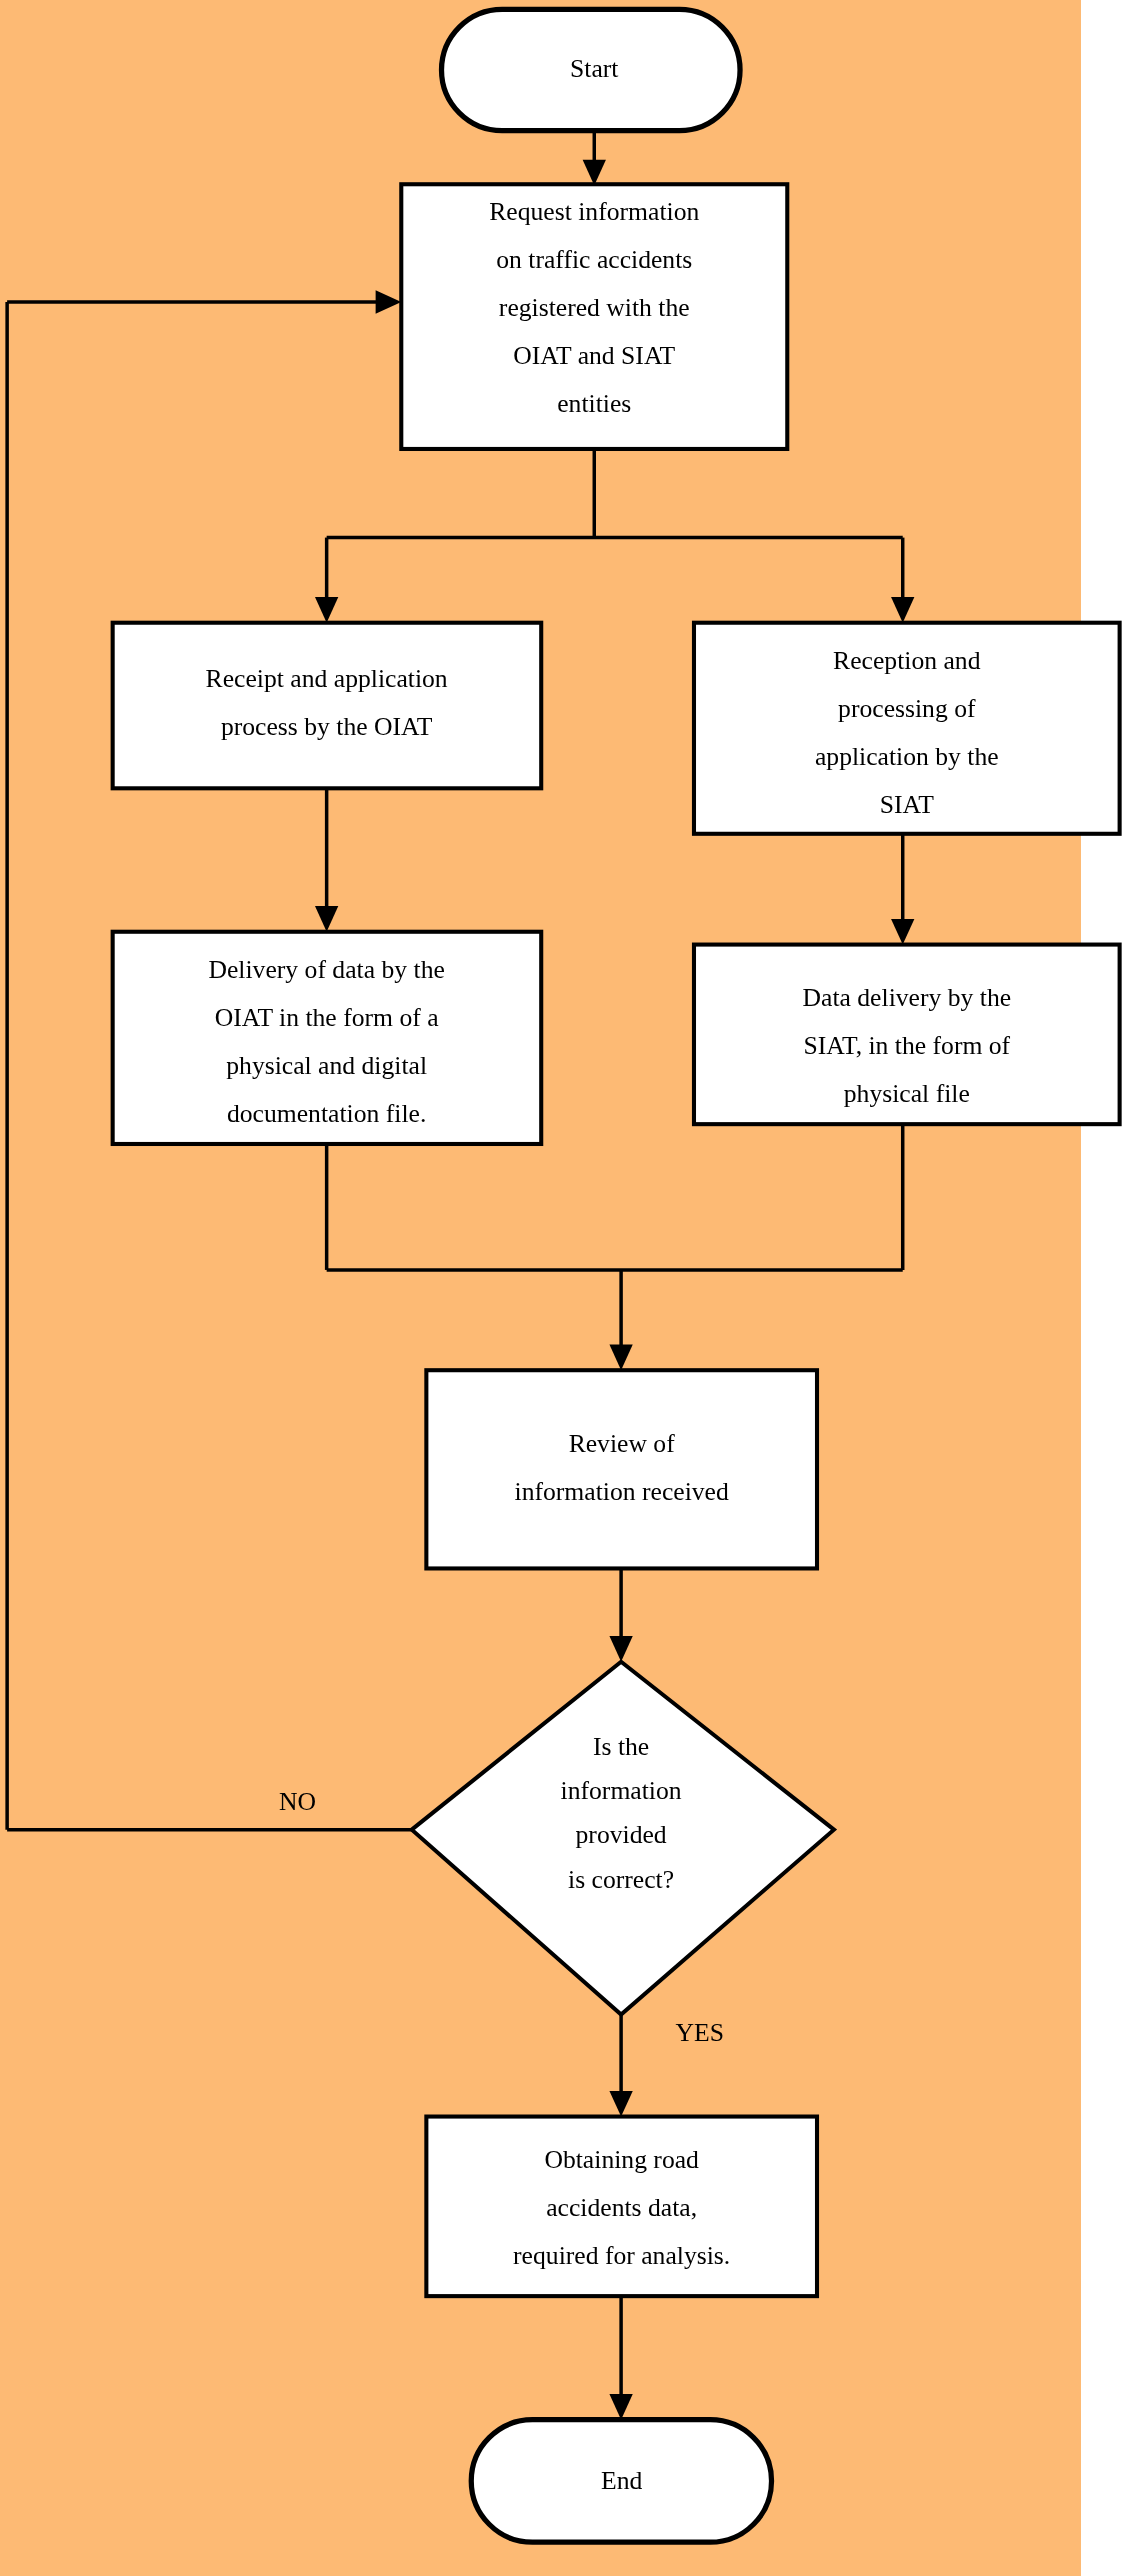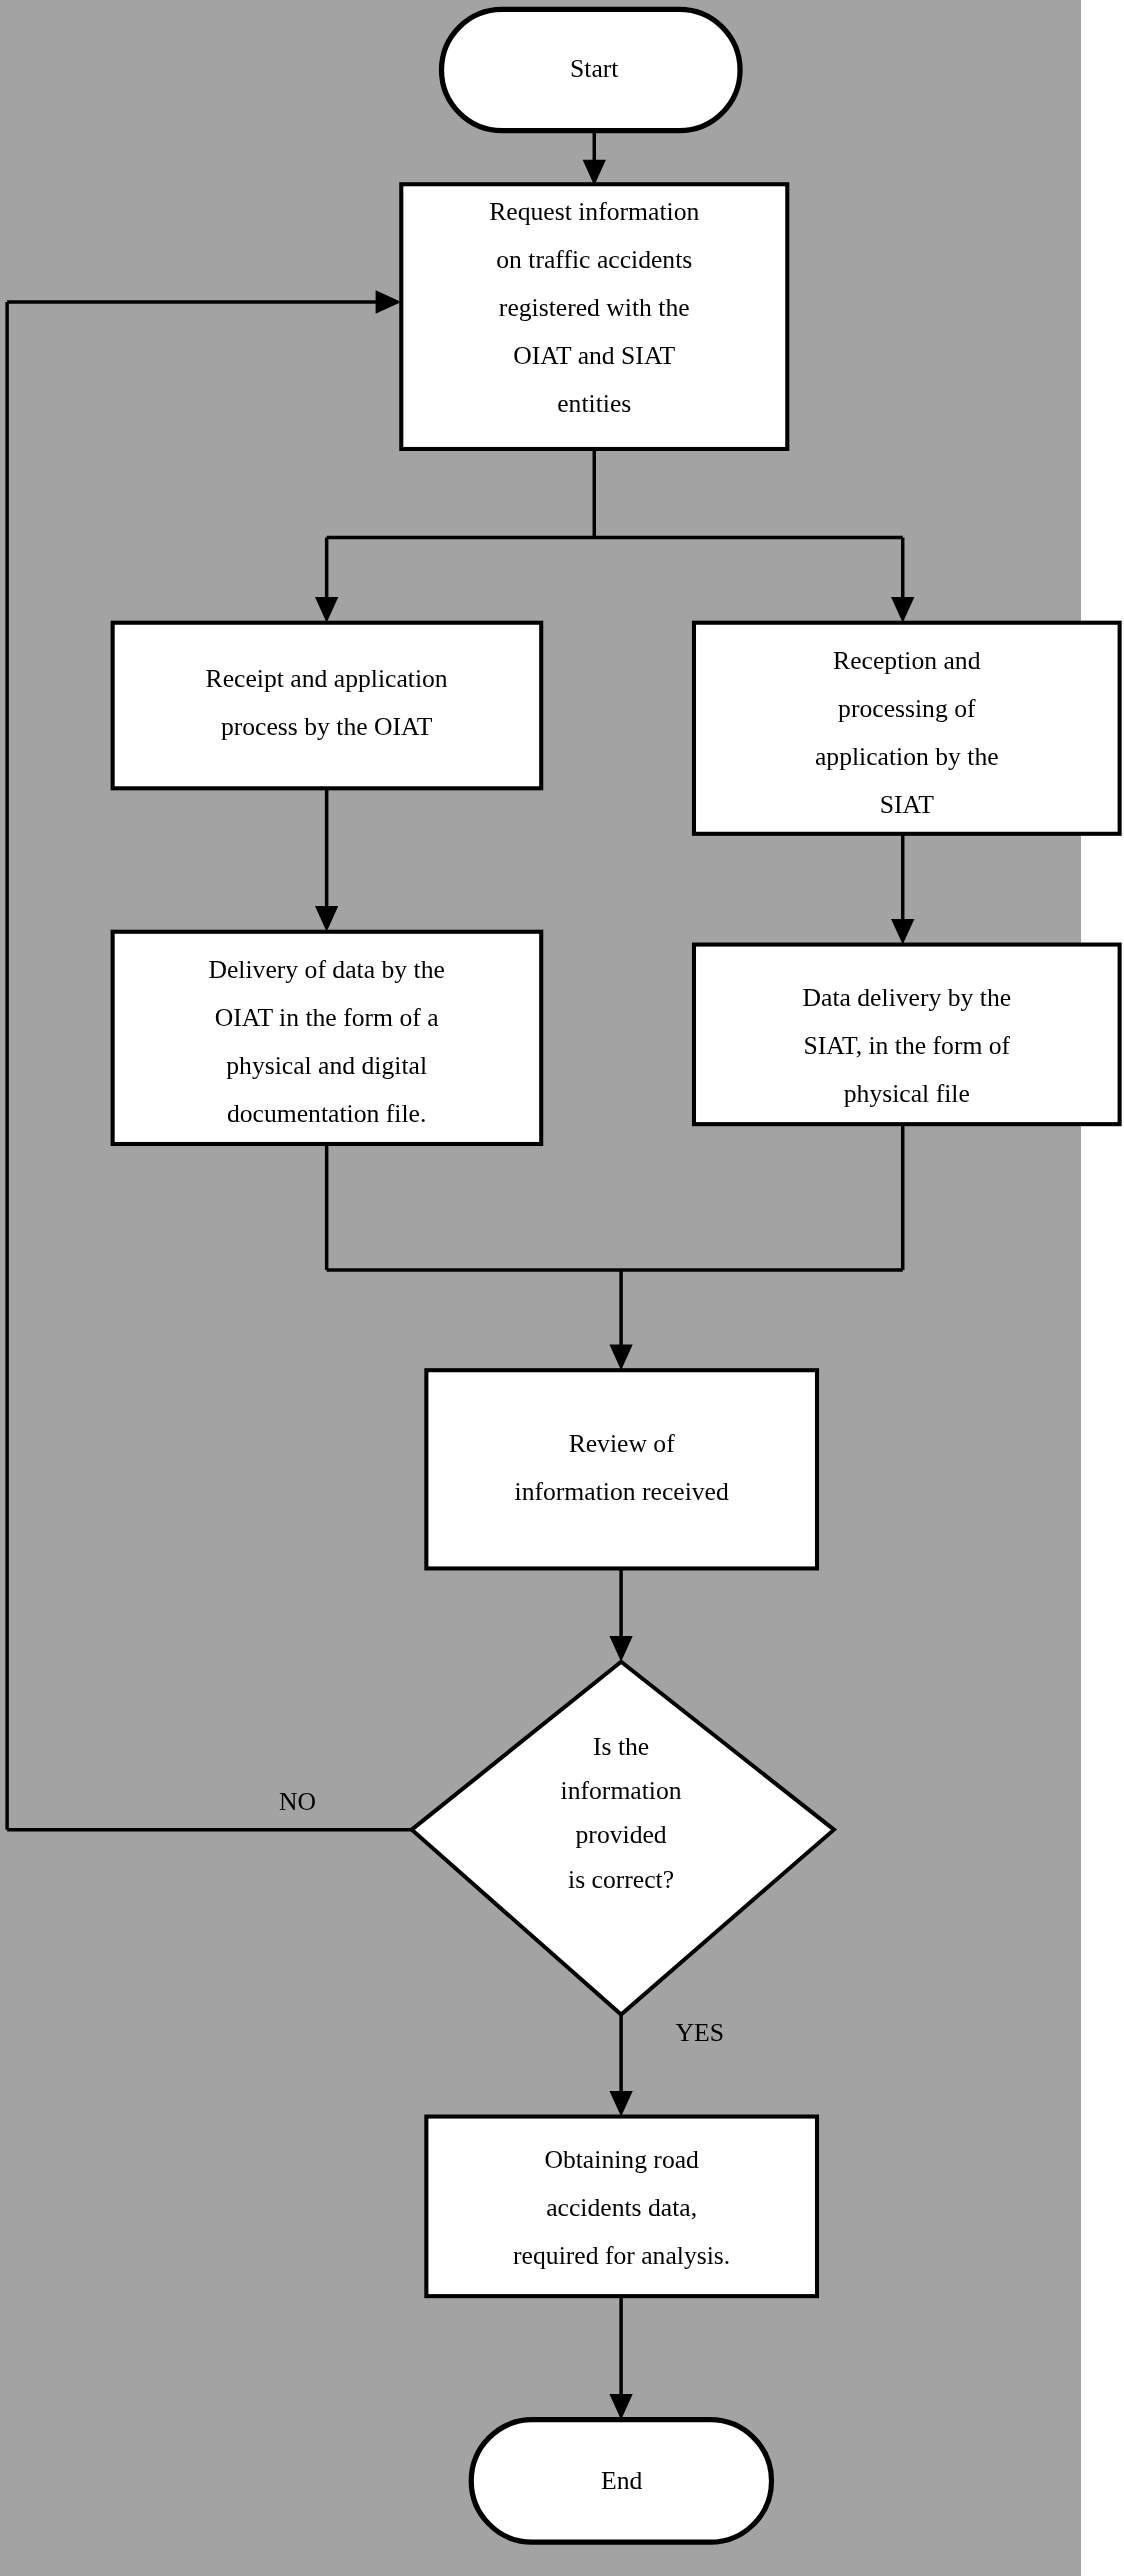--- a/index.html
+++ b/index.html
@@ -11,21 +11,21 @@
   body {
     width: 1125px;
     height: 2576px;
     font-family: "Liberation Serif", "DejaVu Serif", serif;
     overflow: hidden;
   }
   #flowchart-root {
     position: relative;
     width: 1081px;
     height: 2576px;
-    background: #a3a3a3;
+    background: #fdba74;
   }
   svg.flow-svg {
     display: block;
     width: 1125px;
     height: 2576px;
   }
   .node-shape {
     fill: #ffffff;
     stroke: #000000;
     stroke-width: 7;

